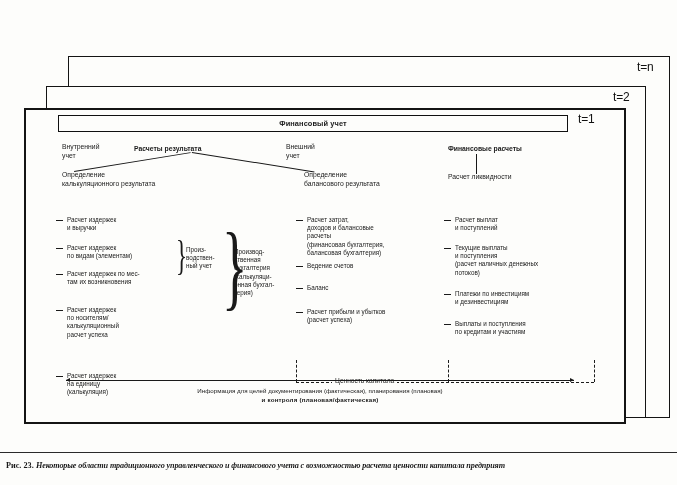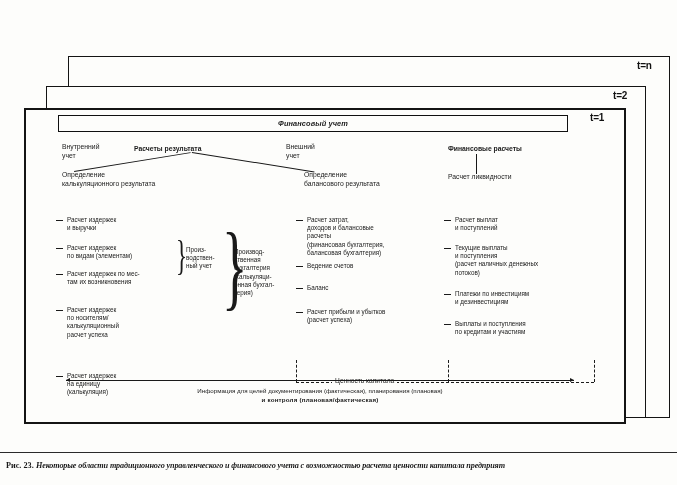--- a/index.html
+++ b/index.html
@@ -27,29 +27,29 @@
     border: 1.5px solid #141414;
     background: #fdfdfb;
   }
   .frame-n  { left: 68px;  top: 56px;  width: 600px; height: 360px; }
   .frame-2  { left: 46px;  top: 86px;  width: 598px; height: 330px; }
   .frame-1  { left: 24px;  top: 108px; width: 598px; height: 312px;
               border-width: 2px; }
 
   .t-label {
     position: absolute;
-    font-size: 10px;
-    font-weight: bold;
+    font-size: 12px;
+    font-weight: normal;
     letter-spacing: -0.2px;
     color: #111;
     white-space: nowrap;
   }
   .t-n { left: 637px; top: 60px; }
   .t-2 { left: 613px; top: 90px; text-align: center; }
-  .t-1 { left: 590px; top: 112px; }
+  .t-1 { left: 578px; top: 112px; }
 
   
   #sheet {
     position: absolute;
     left: 24px; top: 108px;
     width: 598px; height: 312px;
   }
 
   
   .hdr-row {
@@ -63,21 +63,21 @@
   .hdr-cell {
     display: flex;
     align-items: center;
     justify-content: center;
     font-size: 7.4px;
     font-weight: bold;
     letter-spacing: 0.1px;
     box-sizing: border-box;
   }
   .hdr-mgmt { flex: 0 0 344px; border-right: 1.6px solid #101010; }
-  .hdr-fin  { flex: 1 1 auto; font-style: italic; }
+  .hdr-fin  { flex: 1 1 auto; }
 
   
   .cap {
     position: absolute;
     font-size: 6.8px;
     line-height: 9px;
     white-space: pre-line;
   }
   .cap.b { font-weight: bold; }
 

